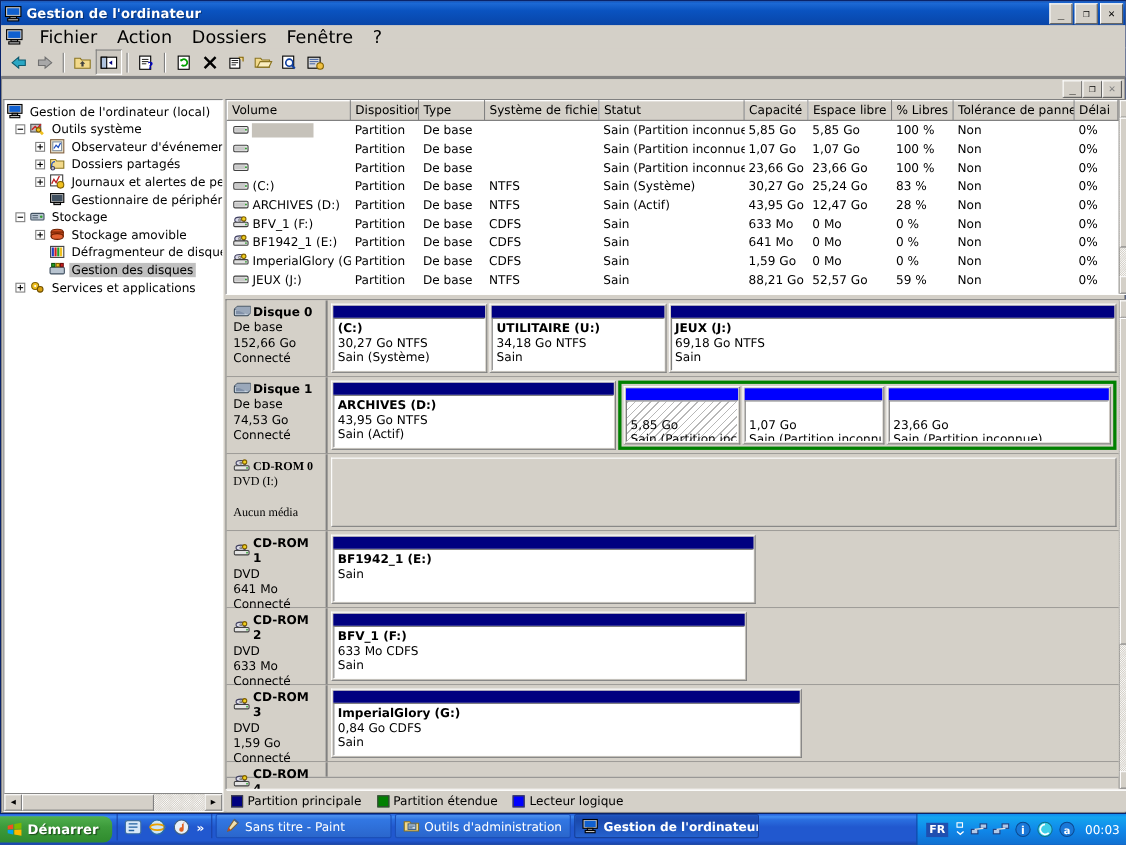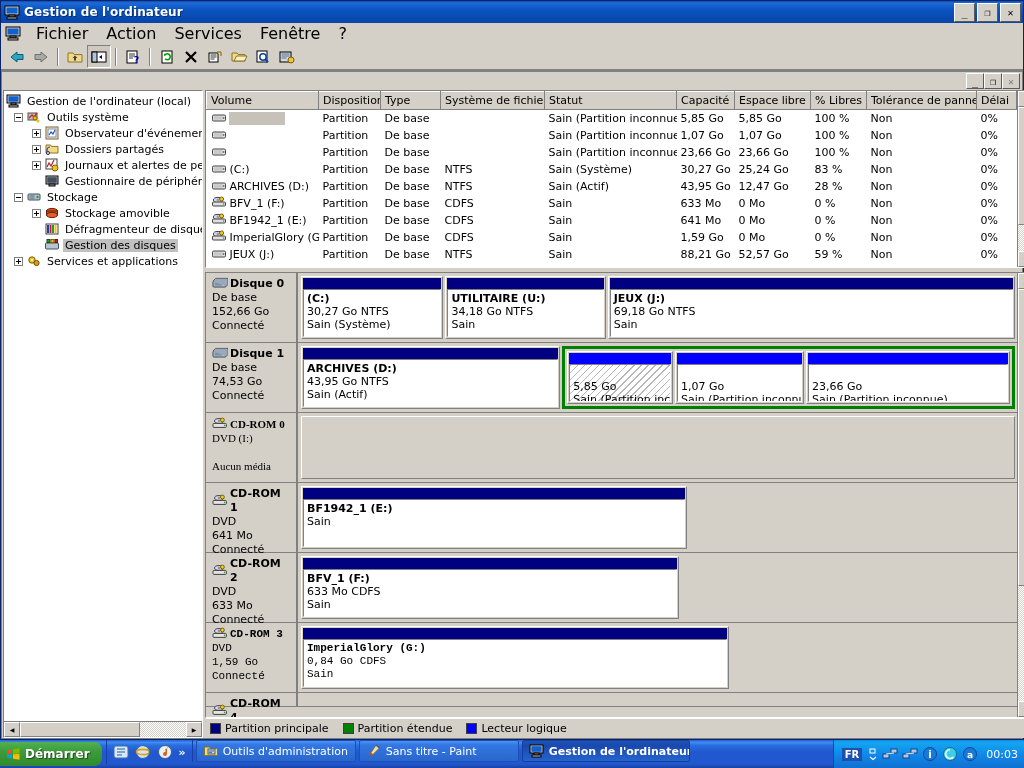--- a/index.html
+++ b/index.html
@@ -338,21 +338,21 @@
     <span class="mb-icon">
       <svg width="16" height="16" viewBox="0 0 16 16">
         <rect x="1" y="2" width="14" height="9" fill="#c8c8c8" stroke="#000"></rect>
         <rect x="2.5" y="3.5" width="11" height="6" fill="#1060d0"></rect>
         <rect x="5" y="11" width="6" height="2" fill="#909090" stroke="#000"></rect>
         <rect x="3" y="13" width="10" height="2" fill="#c8c8c8" stroke="#000"></rect>
       </svg>
     </span>
     <span class="menuitem">Fichier</span>
     <span class="menuitem">Action</span>
-    <span class="menuitem">Services</span>
+    <span class="menuitem">Dossiers</span>
     <span class="menuitem">Fenêtre</span>
     <span class="menuitem">?</span>
   </div>
 
   <div class="toolbar">
     <div class="tbtn">
       <svg width="18" height="16" viewBox="0 0 18 16">
         <path d="M9 3 L3 8 L9 13 L9 10.5 L15 10.5 L15 5.5 L9 5.5 Z" fill="#2aa7c4" stroke="#105a6e"></path>
       </svg>
     </div>
@@ -999,21 +999,21 @@
                       <div class="pbar"></div>
                       <div class="pbody">
                         <div class="ptitle">BFV_1  (F:)</div>
                         <div class="pline">633 Mo CDFS</div>
                         <div class="pline">Sain</div>
                       </div>
                     </div>
                     <div style="flex: 1 1 auto;"></div>
                   </div>
                 </div>
-                <div class="drow" style="height: 70px; font-family: Liberation Mono, monospace;">
+                <div class="drow" style="height: 70px;">
                   <div class="dhead">
                     <div class="dtitle">
                       <span class="dicon"><svg width="16" height="14" viewBox="0 0 16 14">
                           <ellipse cx="7" cy="4" rx="4.4" ry="2.4" fill="#dcdce8" stroke="#404060"></ellipse>
                           <circle cx="7" cy="4" r="0.9" fill="#fff" stroke="#808080"></circle>
                           <circle cx="10.4" cy="3" r="1.9" fill="#f0d020" stroke="#806000"></circle>
                           <rect x="1" y="6.4" width="13.4" height="4" rx="1" fill="#e4e4e4" stroke="#404040"></rect>
                           <circle cx="12.6" cy="8.4" r="0.8" fill="#30a030"></circle>
                         </svg></span>
                       <span>CD-ROM 3</span>
@@ -1107,36 +1107,36 @@
         <path d="M11 4 v7 a2 2 0 1 1 -1.6 -1.9 V6 l2.4 -.8 Z" fill="#e06020"></path>
       </svg>
     </span>
     <span class="chev">»</span>
   </div>
 
   <div class="tbtns">
     <div class="tbitem">
       <span class="tbi">
         <svg width="16" height="16" viewBox="0 0 16 16">
+          <path d="M10 2 L13.5 5 L7 11.5 L4 12.5 L5 9.5 Z" fill="#f0e0b0" stroke="#806030"></path>
+          <path d="M4 12.5 L5 9.5 L6.8 11.3 Z" fill="#d04020"></path>
+          <path d="M10 2 L13.5 5" stroke="#406090" stroke-width="1.6"></path>
+        </svg>
+      </span>
+      <span>Sans titre - Paint</span>
+    </div>
+    <div class="tbitem">
+      <span class="tbi">
+        <svg width="16" height="16" viewBox="0 0 16 16">
           <path d="M1.5 4 h5 l1 1.4 H14.5 V12.5 H1.5 Z" fill="#f2d98a" stroke="#8a7420"></path>
           <rect x="5" y="6" width="7" height="5" fill="#c8d8e8" stroke="#406080"></rect>
           <path d="M6 8 h5 M6 9.6 h3" stroke="#406080" stroke-width="0.9"></path>
         </svg>
       </span>
       <span>Outils d'administration</span>
-    </div>
-    <div class="tbitem">
-      <span class="tbi">
-        <svg width="16" height="16" viewBox="0 0 16 16">
-          <path d="M10 2 L13.5 5 L7 11.5 L4 12.5 L5 9.5 Z" fill="#f0e0b0" stroke="#806030"></path>
-          <path d="M4 12.5 L5 9.5 L6.8 11.3 Z" fill="#d04020"></path>
-          <path d="M10 2 L13.5 5" stroke="#406090" stroke-width="1.6"></path>
-        </svg>
-      </span>
-      <span>Sans titre - Paint</span>
     </div>
     <div class="tbitem active">
       <span class="tbi">
         <svg width="16" height="16" viewBox="0 0 16 16">
           <rect x="1" y="2" width="13" height="8" fill="#c8c8c8" stroke="#000"></rect>
           <rect x="2.4" y="3.2" width="10.2" height="5.6" fill="#1060d0"></rect>
           <rect x="5" y="10" width="5" height="2" fill="#909090" stroke="#000"></rect>
           <rect x="3" y="12" width="9" height="2" fill="#c8c8c8" stroke="#000"></rect>
         </svg>
       </span>

